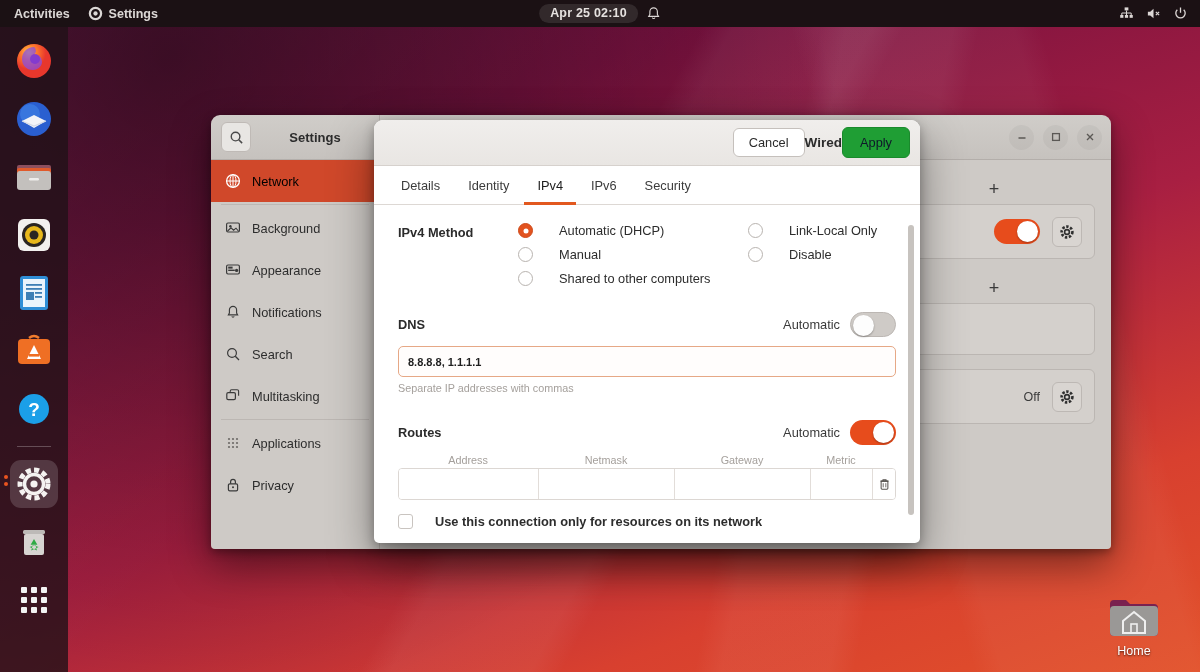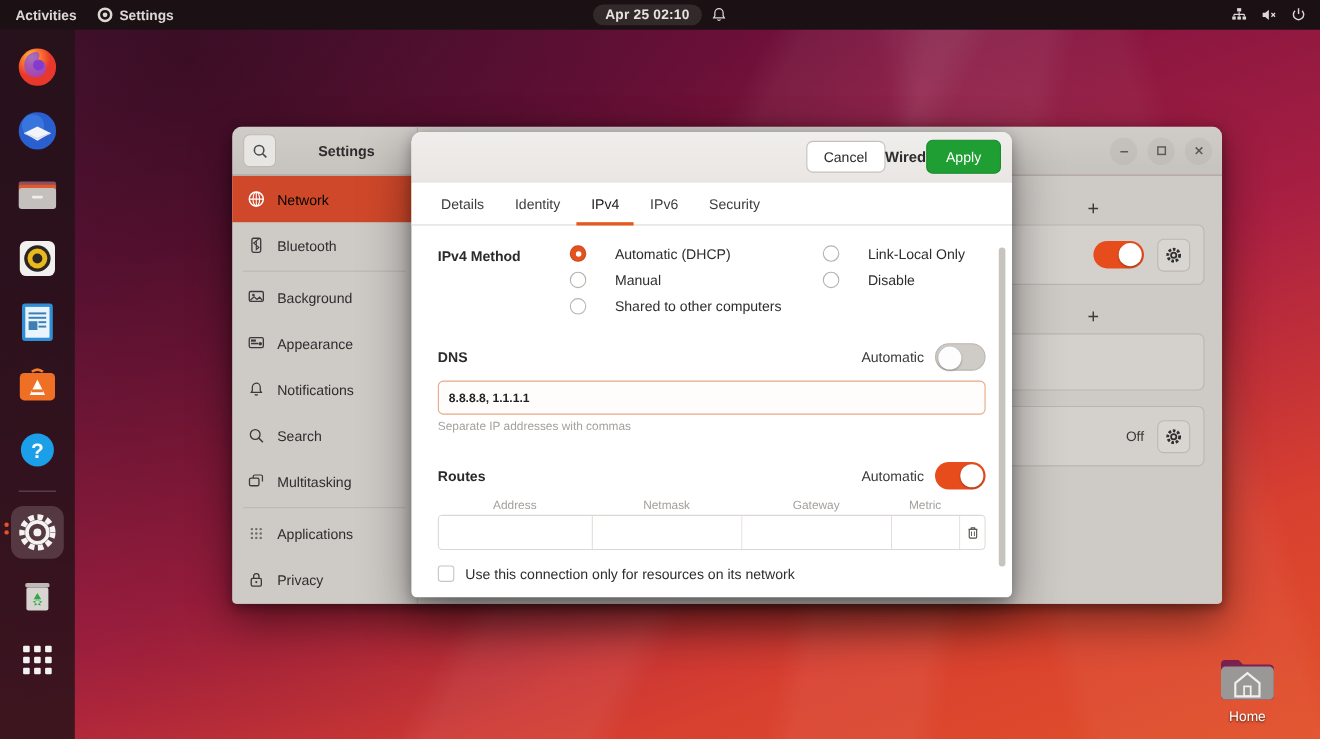--- a/index.html
+++ b/index.html
@@ -172,21 +172,21 @@
     border-bottom: 1px solid #d6d1cd;
     display: flex; align-items: center; justify-content: flex-end; padding: 0 10px;
   }
   .btn-cancel {
     background: #fff; border: 1px solid #c5c0bc; border-radius: 6px;
     padding: 6px 15px; font-size: 12.8px; color: #2b2b2b;
   }
   .dlg-title { font-size: 13.5px; font-weight: bold; color: #2b2b2b; }
   .btn-apply {
     background: #1f9e34; border: 1px solid #1a8a2c; border-radius: 6px;
-    padding: 7px 17px; font-size: 12.8px; color: #ffffff; font-weight: normal;
+    padding: 7px 17px; font-size: 12.8px; color: #0f172a; font-weight: normal;
   }
   .tabs {
     display: flex; gap: 2px; padding: 0 14px; border-bottom: 1px solid #ddd8d4;
     background: #fff;
   }
   .tab {
     padding: 11px 13px 9px; font-size: 12.8px; color: #3c3c3c;
     border-bottom: 3px solid transparent; position: relative; top: 1px;
   }
   .tab.active { color: #1d1d1d; border-bottom-color: #e2581f; }
@@ -247,21 +247,21 @@
   .routes-row input {
     height: 100%; border: none; border-right: 1px solid #e2ddd9; outline: none;
     font-size: 12.5px; padding: 0 7px; background: #fff;
     font-family: "Liberation Sans", sans-serif;
   }
   .ri-addr { width: 140px; } .ri-mask { width: 136px; }
   .ri-gw { width: 136px; } .ri-met { width: 62px; }
   .trash-btn {
     flex: 1; display: flex; align-items: center; justify-content: center; background: #fff;
   }
-  .check-row { display: flex; align-items: center; gap: 10px; margin-top: 14px; }
+  .check-row { display: flex; align-items: center; gap: 22px; margin-top: 14px; font-weight: bold; }
   .checkbox {
     width: 15px; height: 15px; border: 1.5px solid #c9c4c0; border-radius: 3px; background: #fff;
     flex: 0 0 auto;
   }
   .check-label { font-size: 12.8px; color: #2d2d2d; }
 </style>
 </head>
 <body>
 
 <div id="wallpaper"></div>
@@ -463,29 +463,20 @@
         <span class="ic">
           <svg width="16" height="16" viewBox="0 0 16 16">
             <circle cx="8" cy="8" r="6.4" fill="none" stroke="#fff" stroke-width="1.3"></circle>
             <path d="M8 1.6 v12.8 M1.6 8 h12.8" stroke="#fff" stroke-width="1"></path>
             <ellipse cx="8" cy="8" rx="3" ry="6.4" fill="none" stroke="#fff" stroke-width="1"></ellipse>
           </svg>
         </span>
         <span>Network</span>
       </div>
 
-      <div class="side-item">
-        <span class="ic">
-          <svg width="16" height="16" viewBox="0 0 16 16">
-            <rect x="4" y="1.6" width="8" height="12.8" rx="1.6" fill="none" stroke="#3a3a3a" stroke-width="1.2"></rect>
-            <path d="M8 4 v8 l2.4-2 -4.8-4 4.8-4 -2.4 2" fill="none" stroke="#3a3a3a" stroke-width="1"></path>
-          </svg>
-        </span>
-        <span>Bluetooth</span>
-      </div>
 
       <div class="side-sep"></div>
 
       <div class="side-item">
         <span class="ic">
           <svg width="16" height="16" viewBox="0 0 16 16">
             <rect x="1.6" y="3" width="12.8" height="9" rx="1.4" fill="none" stroke="#3a3a3a" stroke-width="1.2"></rect>
             <circle cx="5.4" cy="6.2" r="1.2" fill="#3a3a3a"></circle>
             <path d="M2.6 11 l3.4-3.2 2.6 2.4 2.4-2 2.4 2.8" fill="none" stroke="#3a3a3a" stroke-width="1.1"></path>
           </svg>

